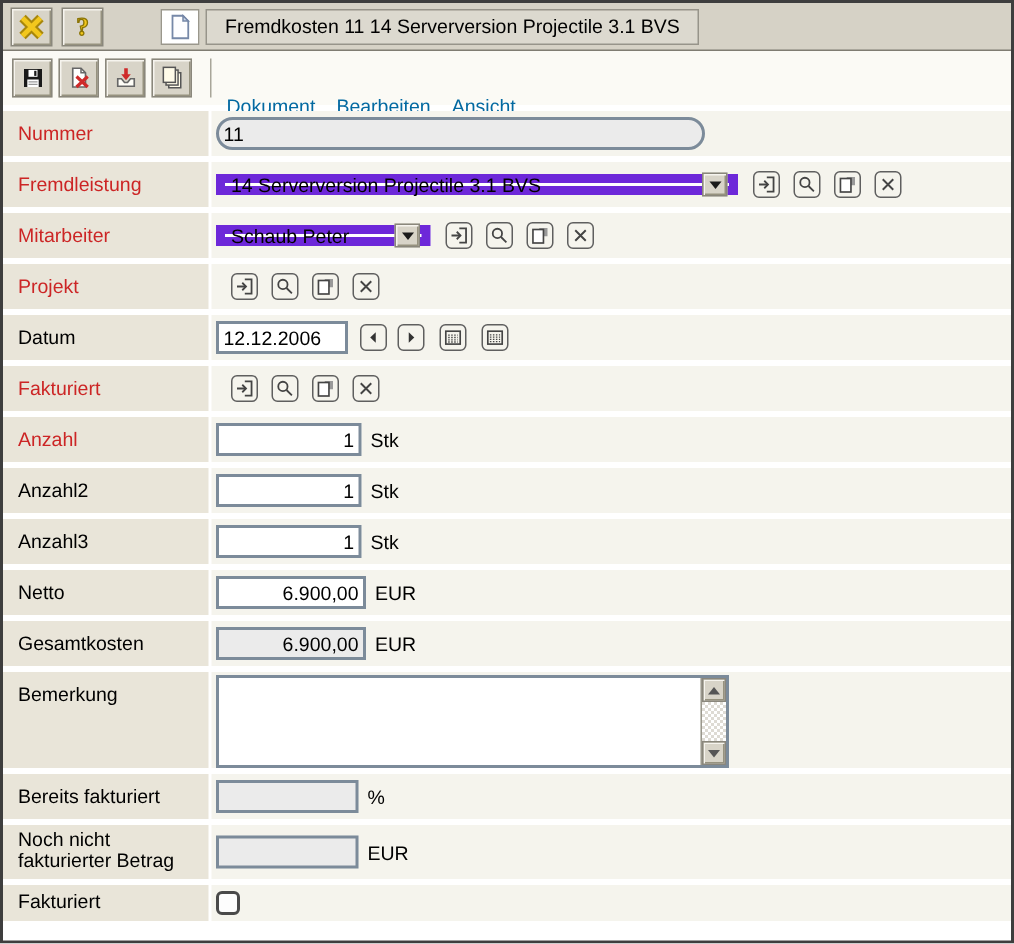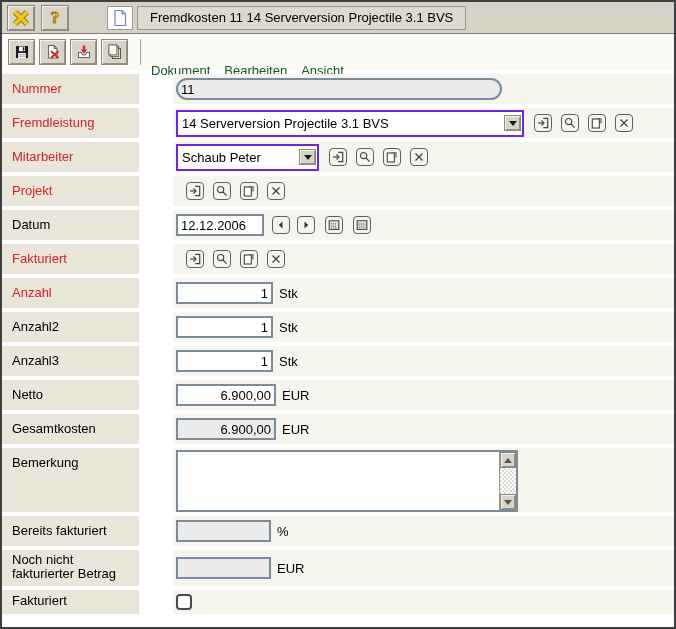--- a/index.html
+++ b/index.html
@@ -17,41 +17,41 @@
   .tb-btn { width:28px; height:26px; margin-right:6px; }
   .doc-box { width:26px; height:24px; background:#fff; border:1px solid #9a978c;
              display:flex; align-items:center; justify-content:center; margin-left:32px; }
   .title-box { height:24px; background:#dcd9cf; border:1px solid #97948a;
                display:flex; align-items:center; padding:0 12px; margin-left:4px; white-space:nowrap; }
 
   
   .toolbar { height:36px; background:#fbfaf5; display:flex; align-items:center; padding-left:6px; }
   .tool-btn { width:27px; height:26px; margin-right:4px; }
   .tool-sep { width:1px; height:26px; background:#a8a599; margin:0 10px 0 8px; }
-  .menu-item { color:#14532d; margin-right:14px; cursor:default;margin-top:36px; }
+  .menu-item { color:#0369a1; margin-right:14px; cursor:default;margin-top:36px; }
 
   
   .form { padding-top:4px; background:#fff; }
-  .row { display:flex; height:30px; margin-bottom:4px;gap:32px; }
+  .row { display:flex; height:30px; margin-bottom:4px; }
   .row.tall { height:64px; }
   .row.twoline { height:36px; }
   .row.short { height:24px; }
   .lbl { width:137px; background:#e9e5d9; padding:8px 4px 0 10px; margin-right:2px; flex:none; line-height:14px; }
   .twoline .lbl { padding-top:3px; }
   .short .lbl { padding-top:4px; }
   .req { color:#cc2525; }
   .cell { flex:1; background:#f5f4ed; display:flex; align-items:center; padding-left:3px; }
   .cell.top { align-items:flex-start; padding-top:1px; }
 
   .tin { height:22px; border:2px solid #7c8b9a; background:#fff; padding:0 3px;
          font-family:"Liberation Sans", sans-serif; font-size:13px; color:#000; }
   .tin.ro { background:#ebebeb; }
   .tin.num { text-align:right; }
 
-  .combo { height:27px; background:#fff; border:2px solid #6d28d9; display:flex; align-items:center; cursor:default; }
+  .combo { height:14px; background:#fff; border:6px solid #6d28d9; display:flex; align-items:center; cursor:default; }
   .combo-text { flex:1; padding:0 4px; white-space:nowrap; overflow:hidden; }
   .combo-btn { width:17px; height:16px; margin-right:1px; flex:none; }
   .tri-down { width:0; height:0; border-left:4px solid transparent; border-right:4px solid transparent; border-top:5px solid #1a1a1a; }
 
   .mini { width:18px; height:18px; border:1px solid #5f5f5f; border-radius:4px; background:transparent;
           display:flex; align-items:center; justify-content:center; margin-left:9px; cursor:default; flex:none; }
   .mini.first { margin-left:10px; }
   .unit { margin-left:6px;text-align:center; }
 
   .memo { width:342px; height:62px; border:2px solid #7c8b9a; background:#fff; display:flex; margin-top:1px; }

